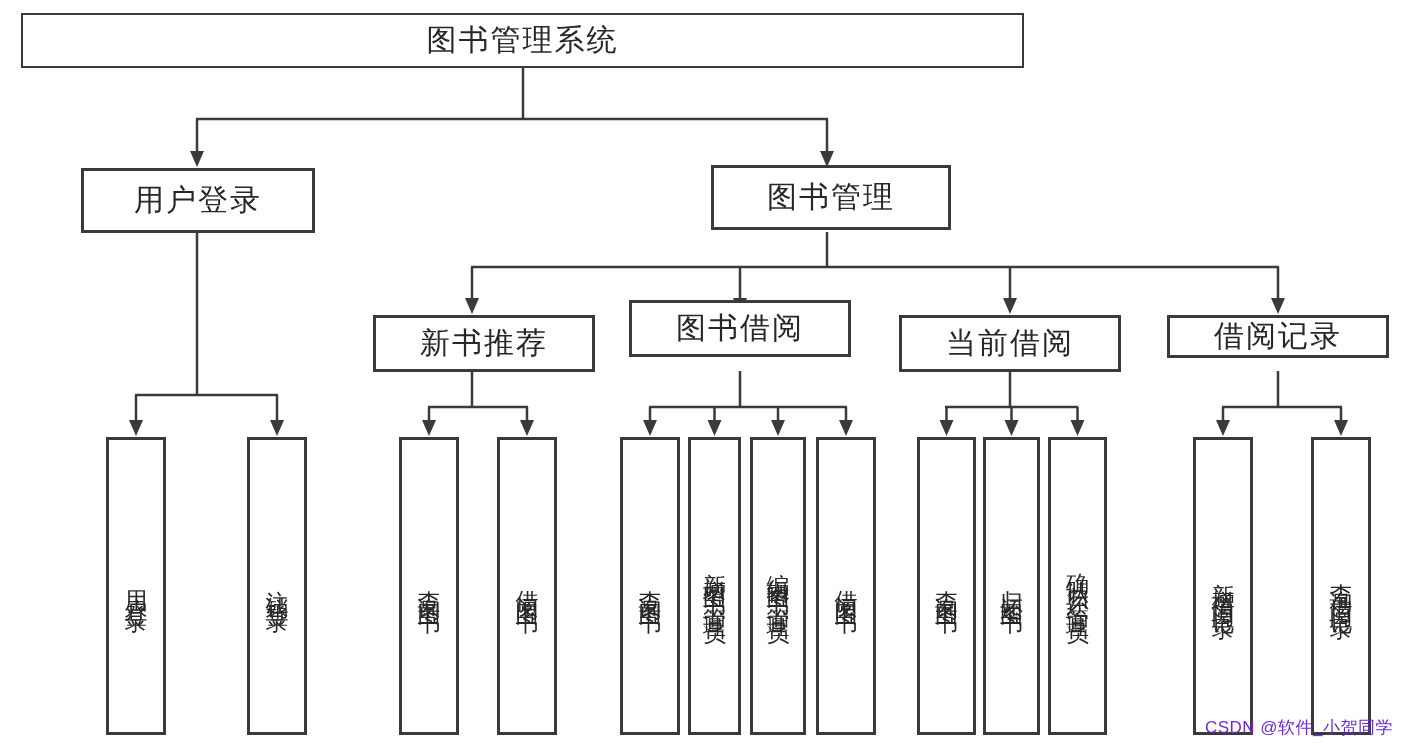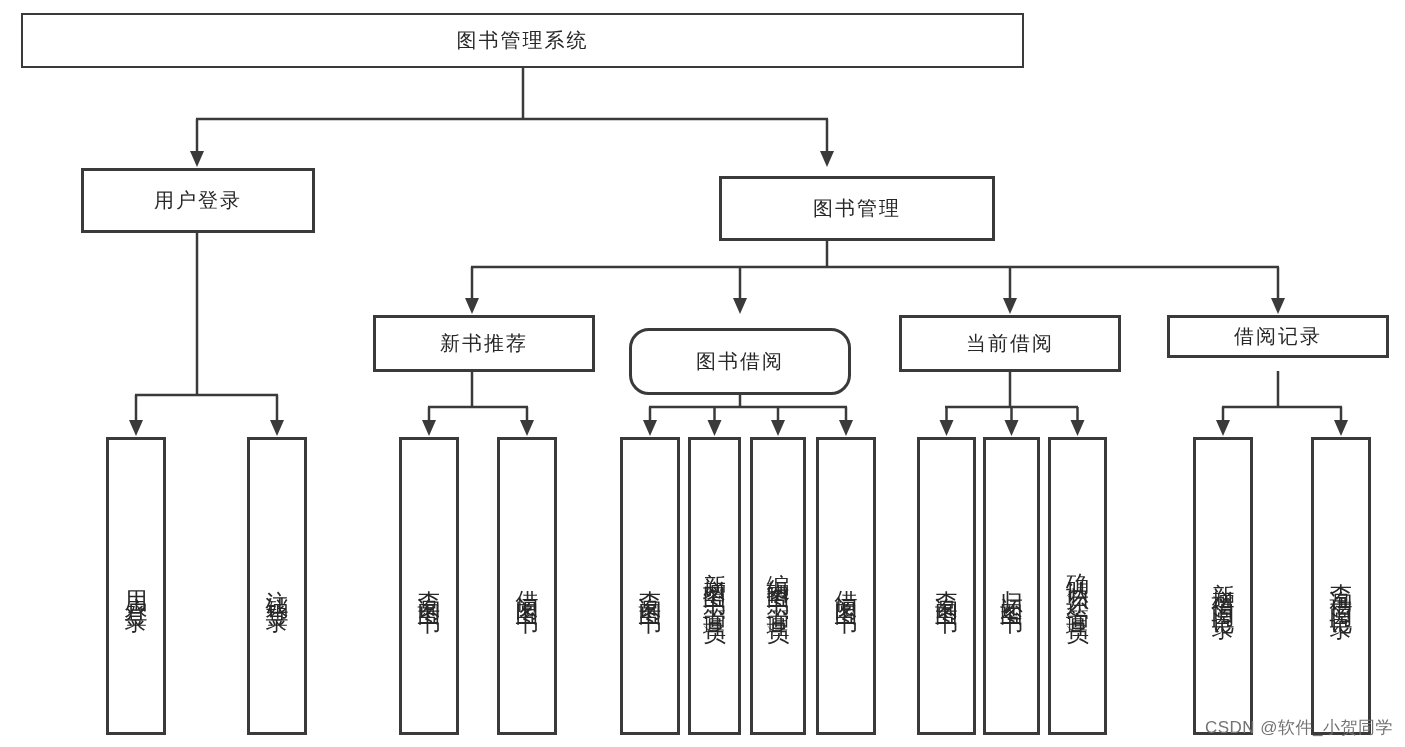--- a/index.html
+++ b/index.html
@@ -21,41 +21,41 @@
     box-sizing: border-box;
     background: #ffffff;
     border: 3px solid #3a3a3a;
     color: #272727;
     display: flex;
     align-items: center;
     justify-content: center;
     z-index: 2;
   }
   .hbox {
-    font-size: 20px;
+    font-size: 30px;
     letter-spacing: 2px;
     white-space: nowrap;
   }
   .root-box { border-width: 2px; }
   .vbox {
     top: 437px;
     height: 298px;
     writing-mode: vertical-rl;
     text-orientation: mixed;
     font-size: 23px;
     letter-spacing: 7px;
     line-height: 1;
   }
   .watermark {
     position: absolute;
     right: 12px;
     bottom: 8px;
     font-size: 17px;
     letter-spacing: 0.5px;
-    color: #737373;
+    color: #6d28d9;
     z-index: 6;
     white-space: nowrap;
   }
 </style>
 </head>
 <body>
 
 <div id="stage">
 
   <svg id="connectors" width="1405" height="747" viewBox="0 0 1405 747">
@@ -143,24 +143,24 @@
     </g>
     <g fill="#3a3a3a" stroke="none">
       <polygon points="1223,436 1216,420 1230,420"></polygon>
       <polygon points="1341,436 1334,420 1348,420"></polygon>
     </g>
   </svg>
 
   <div class="node hbox root-box" style="left:21px; top:13px; width:1003px; height:55px;">图书管理系统</div>
 
   <div class="node hbox" style="left:81px; top:168px; width:234px; height:65px;">用户登录</div>
-  <div class="node hbox" style="left:711px; top:176px; width:276px; height:65px;margin-left:8px;">图书管理</div>
+  <div class="node hbox" style="left:711px; top:165px; width:240px; height:65px;">图书管理</div>
 
   <div class="node hbox" style="left:361px; top:315px; width:222px; height:57px;margin-left:12px;">新书推荐</div>
-  <div class="node hbox" style="left:629px; top:328px; width:222px; height:67px;border-radius:20px;">图书借阅</div>
+  <div class="node hbox" style="left:629px; top:300px; width:222px; height:57px;">图书借阅</div>
   <div class="node hbox" style="left:899px; top:315px; width:222px; height:57px;">当前借阅</div>
   <div class="node hbox" style="left:1167px; top:315px; width:222px; height:43px;">借阅记录</div>
 
   <div class="node vbox" style="left:106px; width:60px;">用户登录</div>
   <div class="node vbox" style="left:247px; width:60px;">注销登录</div>
 
   <div class="node vbox" style="left:399px; width:60px;">查询图书</div>
   <div class="node vbox" style="left:497px; width:60px;">借阅图书</div>
 
   <div class="node vbox" style="left:620px; width:60px;">查询图书</div>

